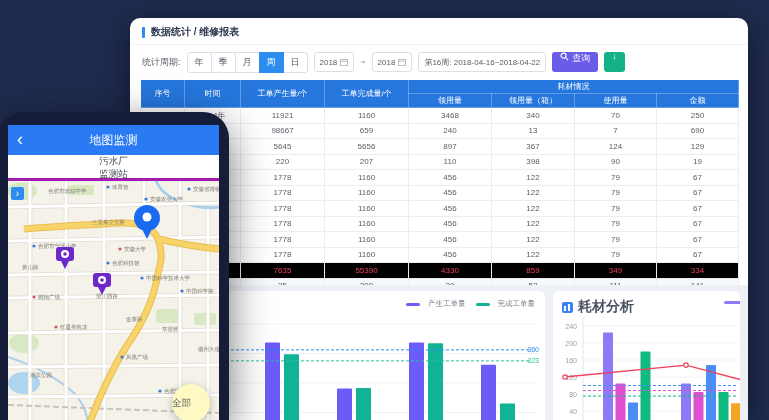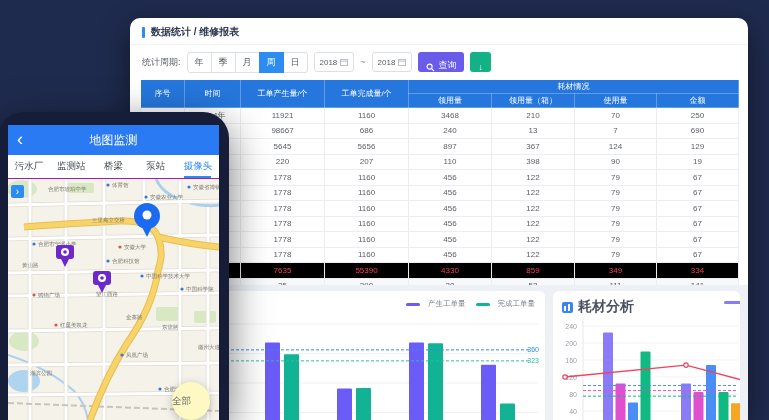--- a/index.html
+++ b/index.html
@@ -16,21 +16,21 @@
   .seg-group{display:flex;}
   .seg{font-size:9px;color:#57606a;border:1px solid #dcdfe4;padding:3px 7px;margin-left:-1px;
        background:#fff;cursor:pointer;}
   .seg:first-child{border-radius:3px 0 0 3px;margin-left:0;}
   .seg:last-child{border-radius:0 3px 3px 0;}
   .seg.active{background:#2d8cf0;border-color:#2d8cf0;color:#fff;position:relative;z-index:1;}
   .sel,.rangebox{display:flex;align-items:center;gap:3px;border:1px solid #dcdfe4;border-radius:3px;
        height:18px;padding:0 5px;font-size:8px;color:#5a5e66;background:#fff;white-space:nowrap;}
   .cal{width:8px;height:8px;flex:none;}
   .tilde{font-size:9px;color:#8a8f98;}
-  .btn{display:flex;align-items:flex-end;gap:3px;height:20px;padding:0 8px;border-radius:3px;
+  .btn{display:flex;align-items:flex-start;gap:3px;height:20px;padding:0 8px;border-radius:3px;
        font-size:9px;color:#fff;cursor:pointer;white-space:nowrap;}
   .btn-query{background:#6a5be8;}
   .btn-export{background:#13b183;}
   .exp-arrow{font-size:9px;line-height:1;}
   
   table.report{border-collapse:collapse;width:598px;margin:2px 10px 0;table-layout:fixed;}
   table.report th{background:#2577dd;color:#fff;font-size:8px;font-weight:normal;
        border:1px solid rgba(255,255,255,.28);height:13px;padding:0;margin-left:32px;}
   table.report td{border:1px solid #ebedf1;font-size:8px;color:#5a5e66;text-align:center;
        height:14.5px;padding:0;background:#fff;}
@@ -50,21 +50,21 @@
   .c2-icon::after{content:"";position:absolute;left:5.5px;bottom:2px;width:2px;height:7px;background:#fff;}
   .c2-title{font-size:14px;font-weight:bold;color:#4a5160;}
   .c2-lgdash{position:absolute;right:-4px;top:10px;width:20px;height:3px;border-radius:2px;background:#8b7bf7;}
   
   .phone{position:absolute;left:-2px;top:112px;width:231px;height:308px;background:#161d38;
          border-radius:26px 26px 0 0;box-shadow:0 12px 40px rgba(0,0,0,.55);}
   .screen{position:absolute;left:10px;top:13px;width:211px;height:295px;background:#fff;overflow:hidden;}
   .p-header{height:30px;background:#2a7bf3;display:flex;align-items:center;justify-content:center;position:relative;}
   .p-title{color:#fff;font-size:12px;}
   .p-back{position:absolute;left:9px;top:3px;color:#fff;font-size:18px;line-height:22px;cursor:pointer;}
-  .p-tabs{height:23px;display:flex;background:#fff;border-bottom:1px solid #a21caf;}
+  .p-tabs{height:23px;display:flex;background:#fff;border-bottom:3px solid #a21caf;flex-direction:column;}
   .p-tab{flex:1;display:flex;align-items:center;justify-content:center;font-size:9.5px;color:#434a54;
          position:relative;cursor:pointer;}
   .p-tab.active{color:#2d8cf0;}
   .p-tab.active::after{content:"";position:absolute;left:18%;right:18%;bottom:0;height:2px;background:#2d8cf0;}
   .map-wrap{position:relative;width:211px;height:241px;background:#f5f2ea;}
   .all-btn{position:absolute;left:164px;top:203px;width:38px;height:38px;border-radius:50%;background:#fef9c3;
          box-shadow:0 2px 8px rgba(0,0,0,.25);display:flex;align-items:center;justify-content:flex-start;
          font-size:9.5px;color:#666;cursor:pointer;}
 </style>
 </head>
@@ -96,20 +96,23 @@
         </svg>
       </span>
       <span class="tilde">~</span>
       <span class="sel">
         <span>2018</span>
         <svg class="cal" viewBox="0 0 8 8">
           <rect x="0.5" y="1.5" width="7" height="6" fill="none" stroke="#b9bec7" stroke-width="1"></rect>
           <line x1="0.5" y1="3.2" x2="7.5" y2="3.2" stroke="#b9bec7" stroke-width="1"></line>
         </svg>
       </span>
+      <span class="rangebox">
+        <span>第16周: 2018-04-16~2018-04-22</span>
+      </span>
       <span class="btn btn-query">
         <svg width="9" height="9" viewBox="0 0 10 10">
           <circle cx="4" cy="4" r="2.8" fill="none" stroke="#fff" stroke-width="1.3"></circle>
           <line x1="6.2" y1="6.2" x2="9" y2="9" stroke="#fff" stroke-width="1.3"></line>
         </svg>
         <span>查询</span>
       </span>
       <span class="btn btn-export">
         <span class="exp-arrow">↓</span>
 
@@ -142,29 +145,29 @@
             <th>金额</th>
           </tr>
         </thead>
       <tbody>
           <tr>
             <td>1</td>
             <td>2014年</td>
             <td>11921</td>
             <td>1160</td>
             <td>3468</td>
-            <td>210</td>
+            <td>340</td>
             <td>70</td>
             <td>250</td>
           </tr>
           <tr>
             <td>2</td>
             <td>2015年</td>
             <td>98667</td>
-            <td>686</td>
+            <td>659</td>
             <td>240</td>
             <td>13</td>
             <td>7</td>
             <td>690</td>
           </tr>
           <tr>
             <td>3</td>
             <td>2016年</td>
             <td>5645</td>
             <td>5656</td>

